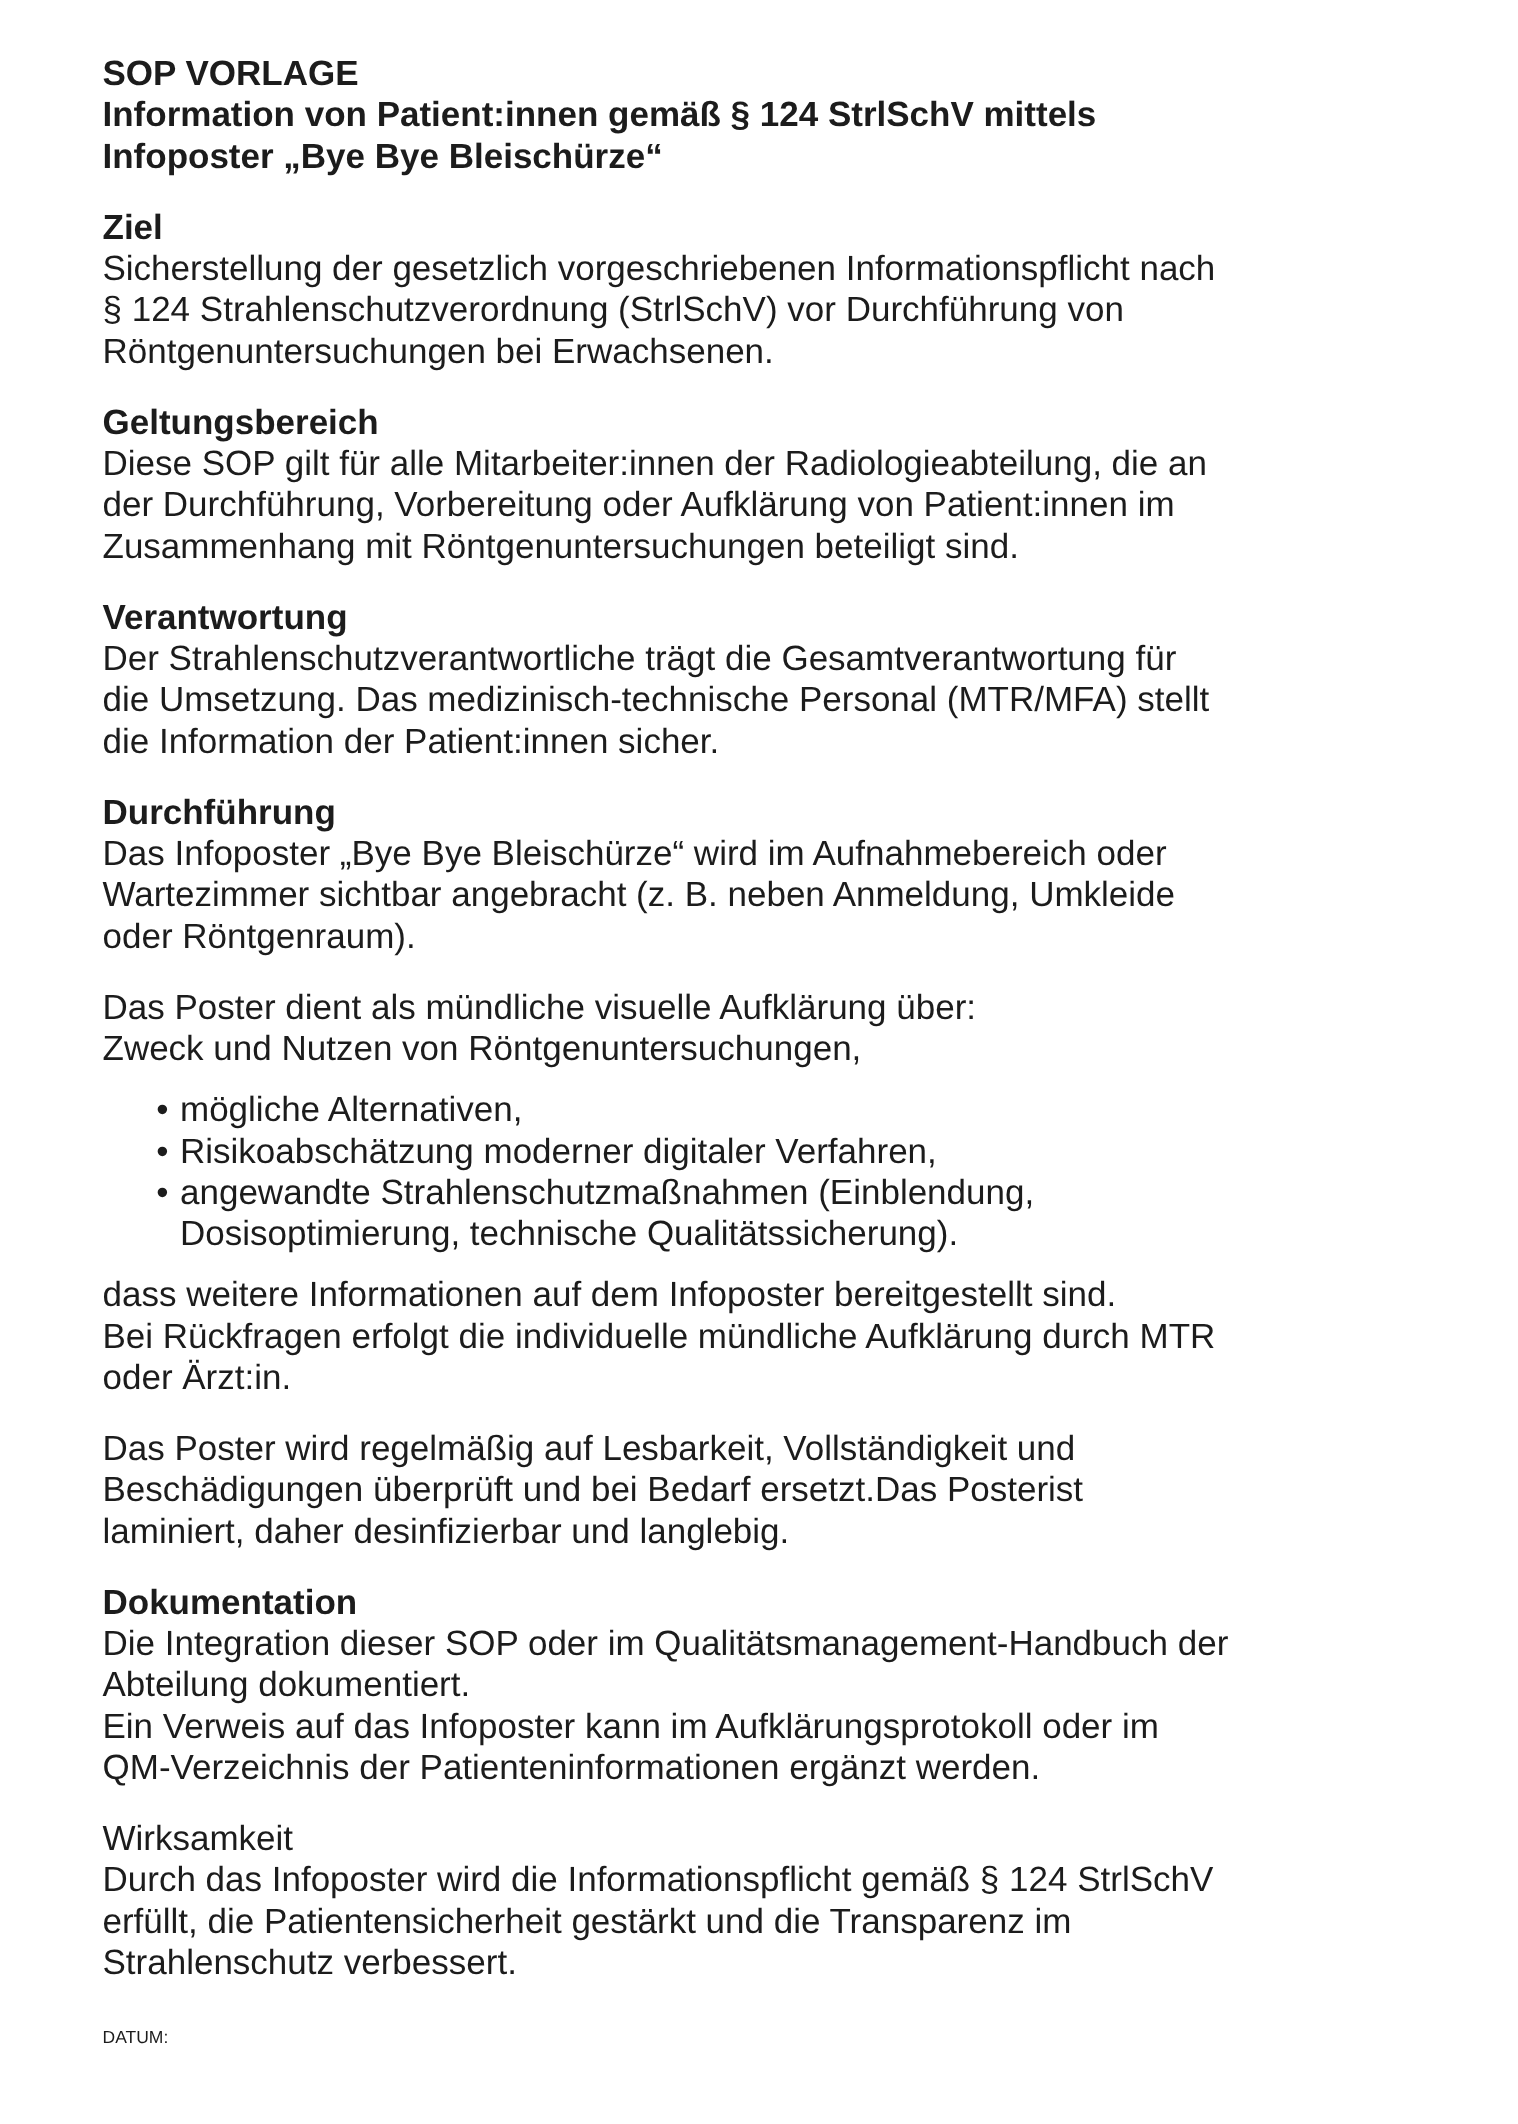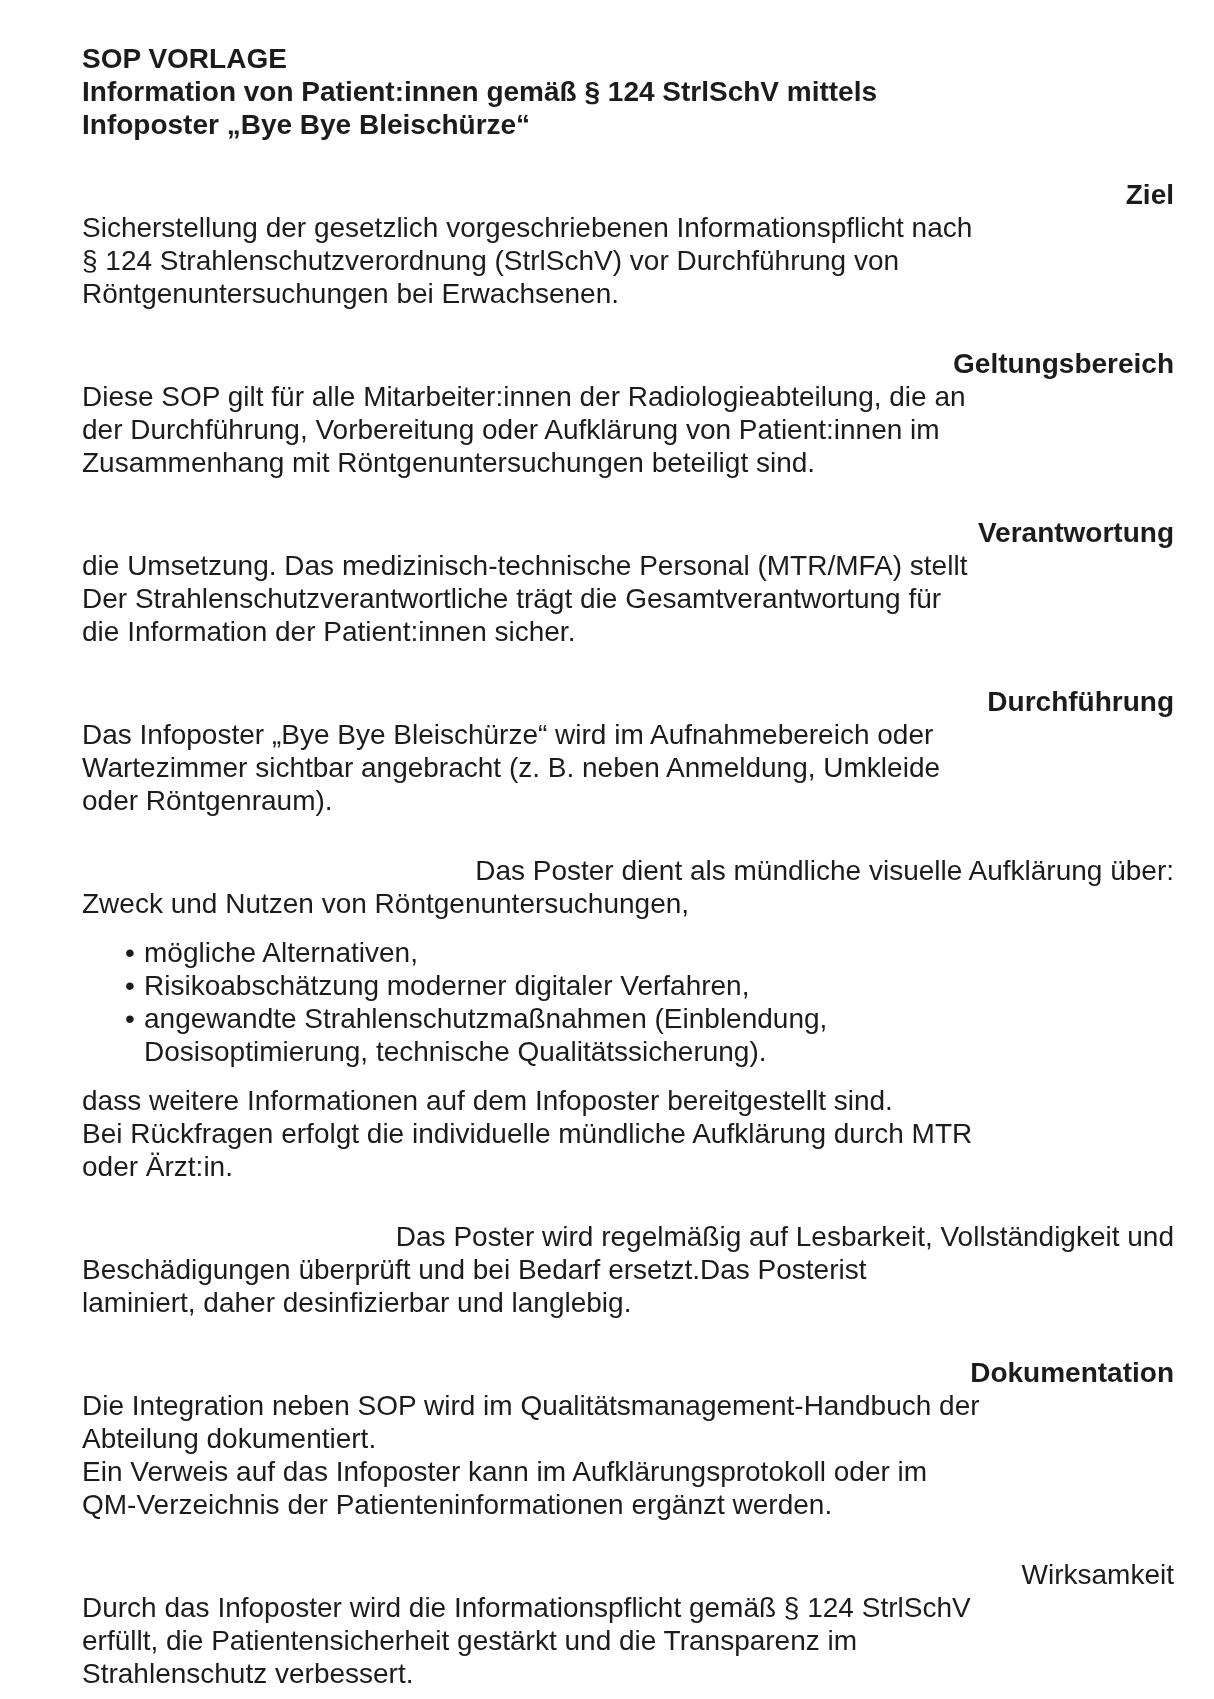--- a/index.html
+++ b/index.html
@@ -23,22 +23,21 @@
     color: #1c1c1c;
     background: #ffffff;
   }
   .line {
     white-space: nowrap;
   }
   .bold {
     font-weight: 700;
   }
   .block-gap {
-    margin-top: 37px;
-    text-align: right;
+    margin-top: 24px;
   }
   ul.bullets {
     list-style: none;
     margin: 16px;
     padding: 0;
   }
   ul.bullets li {
     position: relative;
     padding-left: 46px;
   }
@@ -75,22 +74,22 @@
 
   <section>
     <div class="line bold block-gap">Geltungsbereich</div>
     <div class="line">Diese SOP gilt für alle Mitarbeiter:innen der Radiologieabteilung, die an</div>
     <div class="line">der Durchführung, Vorbereitung oder Aufklärung von Patient:innen im</div>
     <div class="line">Zusammenhang mit Röntgenuntersuchungen beteiligt sind.</div>
   </section>
 
   <section>
     <div class="line bold block-gap">Verantwortung</div>
+    <div class="line">Der Strahlenschutzverantwortliche trägt die Gesamtverantwortung für</div>
     <div class="line">die Umsetzung. Das medizinisch-technische Personal (MTR/MFA) stellt</div>
-    <div class="line">Der Strahlenschutzverantwortliche trägt die Gesamtverantwortung für</div>
     <div class="line">die Information der Patient:innen sicher.</div>
   </section>
 
   <section>
     <div class="line bold block-gap">Durchführung</div>
     <div class="line">Das Infoposter „Bye Bye Bleischürze“ wird im Aufnahmebereich oder</div>
     <div class="line">Wartezimmer sichtbar angebracht (z. B. neben Anmeldung, Umkleide</div>
     <div class="line">oder Röntgenraum).</div>
 
     <div class="line block-gap">Das Poster dient als mündliche visuelle Aufklärung über:</div>
@@ -113,21 +112,21 @@
     <div class="line">Bei Rückfragen erfolgt die individuelle mündliche Aufklärung durch MTR</div>
     <div class="line">oder Ärzt:in.</div>
 
     <div class="line block-gap">Das Poster wird regelmäßig auf Lesbarkeit, Vollständigkeit und</div>
     <div class="line">Beschädigungen überprüft und bei Bedarf ersetzt.Das Posterist</div>
     <div class="line">laminiert, daher desinfizierbar und langlebig.</div>
   </section>
 
   <section>
     <div class="line bold block-gap">Dokumentation</div>
-    <div class="line">Die Integration neben SOP wird im Qualitätsmanagement-Handbuch der</div>
+    <div class="line">Die Integration dieser SOP oder im Qualitätsmanagement-Handbuch der</div>
     <div class="line">Abteilung dokumentiert.</div>
     <div class="line">Ein Verweis auf das Infoposter kann im Aufklärungsprotokoll oder im</div>
     <div class="line">QM-Verzeichnis der Patienteninformationen ergänzt werden.</div>
   </section>
 
   <section>
     <div class="line block-gap">Wirksamkeit</div>
     <div class="line">Durch das Infoposter wird die Informationspflicht gemäß § 124 StrlSchV</div>
     <div class="line">erfüllt, die Patientensicherheit gestärkt und die Transparenz im</div>
     <div class="line">Strahlenschutz verbessert.</div>

